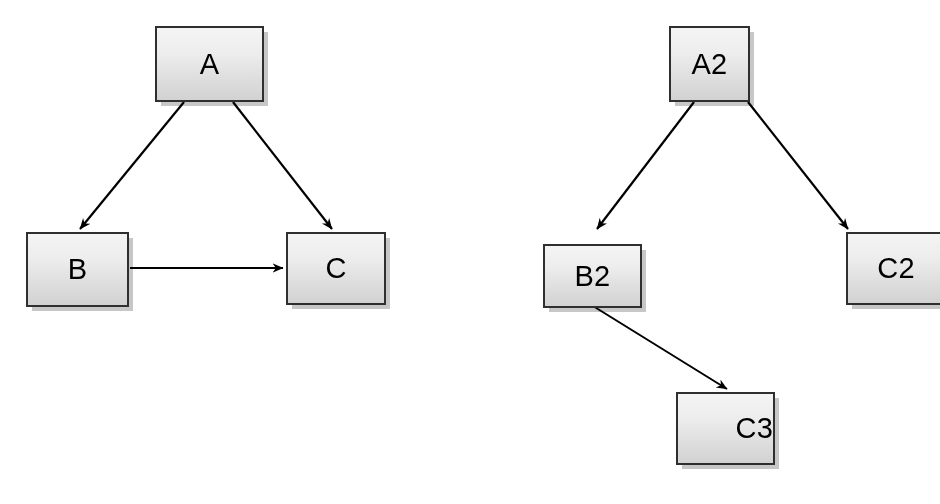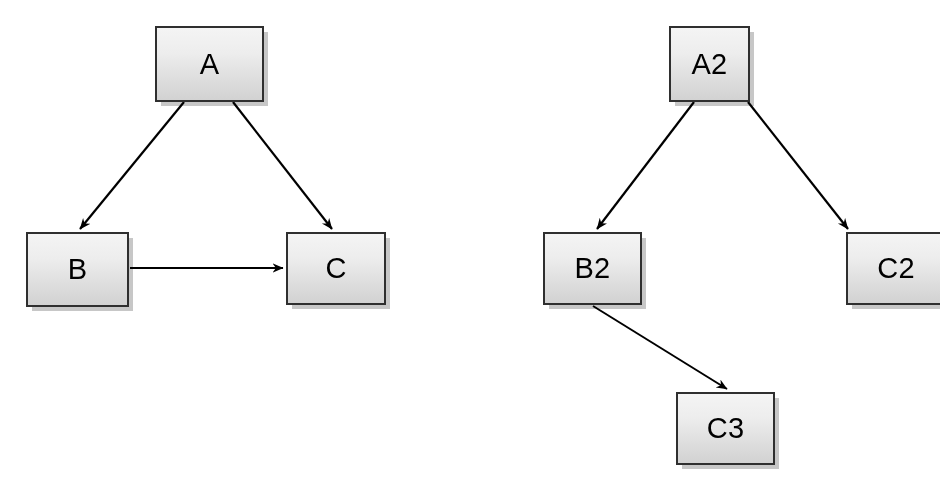--- a/index.html
+++ b/index.html
@@ -80,25 +80,25 @@
   </div>
 
   <div class="node" style="left:286px; top:232px; width:100px; height:73px;">
     <span class="node-label">C</span>
   </div>
 
   <div class="node" style="left:669px; top:26px; width:81px; height:76px;">
     <span class="node-label">A2</span>
   </div>
 
-  <div class="node" style="left:543px; top:232px; width:99px; height:73px;">
+  <div class="node" style="left:543px; top:244px; width:99px; height:64px;">
     <span class="node-label">B2</span>
   </div>
 
   <div class="node" style="left:800px; top:232px; width:100px; height:73px;margin-left:46px;">
     <span class="node-label">C2</span>
   </div>
 
-  <div class="node" style="left:676px; top:392px; width:99px; height:73px;">
+  <div class="node" style="left:676px; top:392px; width:99px; height:73px;justify-content:flex-end;">
     <span class="node-label">C3</span>
   </div>
 
 </div>
 
 </body></html>

